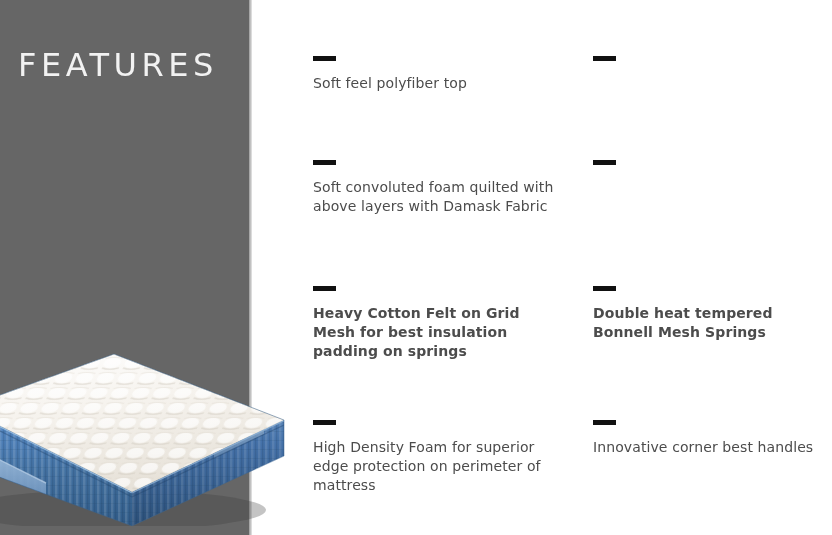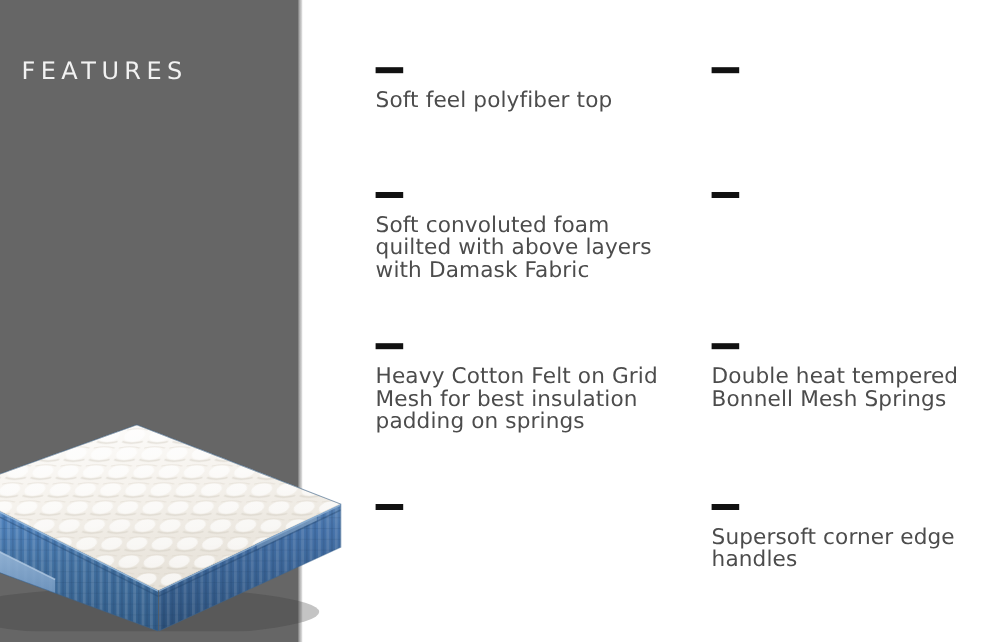--- a/index.html
+++ b/index.html
@@ -36,21 +36,21 @@
     width: 3px;
     height: 535px;
     background: linear-gradient(to right, #9a9a9a, #e8e8e8);
   }
 
   .features-title {
     position: absolute;
     left: 18px;
     top: 49px;
     color: #f2f2f2;
-    font-size: 20px;
+    font-size: 32px;
     letter-spacing: 4.5px;
     font-weight: 400;
     line-height: 1;
     white-space: nowrap;
   }
 
   
   .mattress-wrap {
     position: absolute;
     left: -36px;
@@ -79,29 +79,29 @@
     position: absolute;
   }
   .feature-dash {
     width: 23px;
     height: 5px;
     background: #111111;
     margin-bottom: 13px;
   }
   .feature-text {
     color: #4c4c4c;
-    font-size: 18px;
+    font-size: 14px;
     line-height: 19px;
     letter-spacing: 0.1px;
   }
 
   
   .row-1 { top: 56px;  }
   .row-2 { top: 160px; }
-  .row-3 { top: 286px; }
+  .row-3 { top: 286px; font-weight: bold; }
   .row-4 { top: 420px; }
 </style>
 </head>
 <body>
 
 <div id="slide">
 
   <div class="left-panel">
     <div class="features-title">FEATURES</div>
   </div>
@@ -211,38 +211,39 @@
         <div class="feature-text">Soft convoluted foam quilted with above layers with Damask Fabric</div>
       </div>
 
       <div class="feature-item row-3">
         <div class="feature-dash"></div>
         <div class="feature-text">Heavy Cotton Felt on Grid Mesh for best insulation padding on springs</div>
       </div>
 
       <div class="feature-item row-4">
         <div class="feature-dash"></div>
+        <div class="feature-text">High Density Foam for superior edge protection on perimeter of mattress</div>
       </div>
     </div>
 
     <div class="feature-col col-right">
 
       <div class="feature-item row-1">
         <div class="feature-dash"></div>
       </div>
 
       <div class="feature-item row-2">
         <div class="feature-dash"></div>
       </div>
 
       <div class="feature-item row-3">
         <div class="feature-dash"></div>
         <div class="feature-text">Double heat tempered Bonnell Mesh Springs</div>
       </div>
 
       <div class="feature-item row-4">
         <div class="feature-dash"></div>
-        <div class="feature-text">Supersoft corner edge handles</div>
+        <div class="feature-text">Innovative corner best handles</div>
       </div>
     </div>
 
   </div>
 </div>
 
 </body></html>

